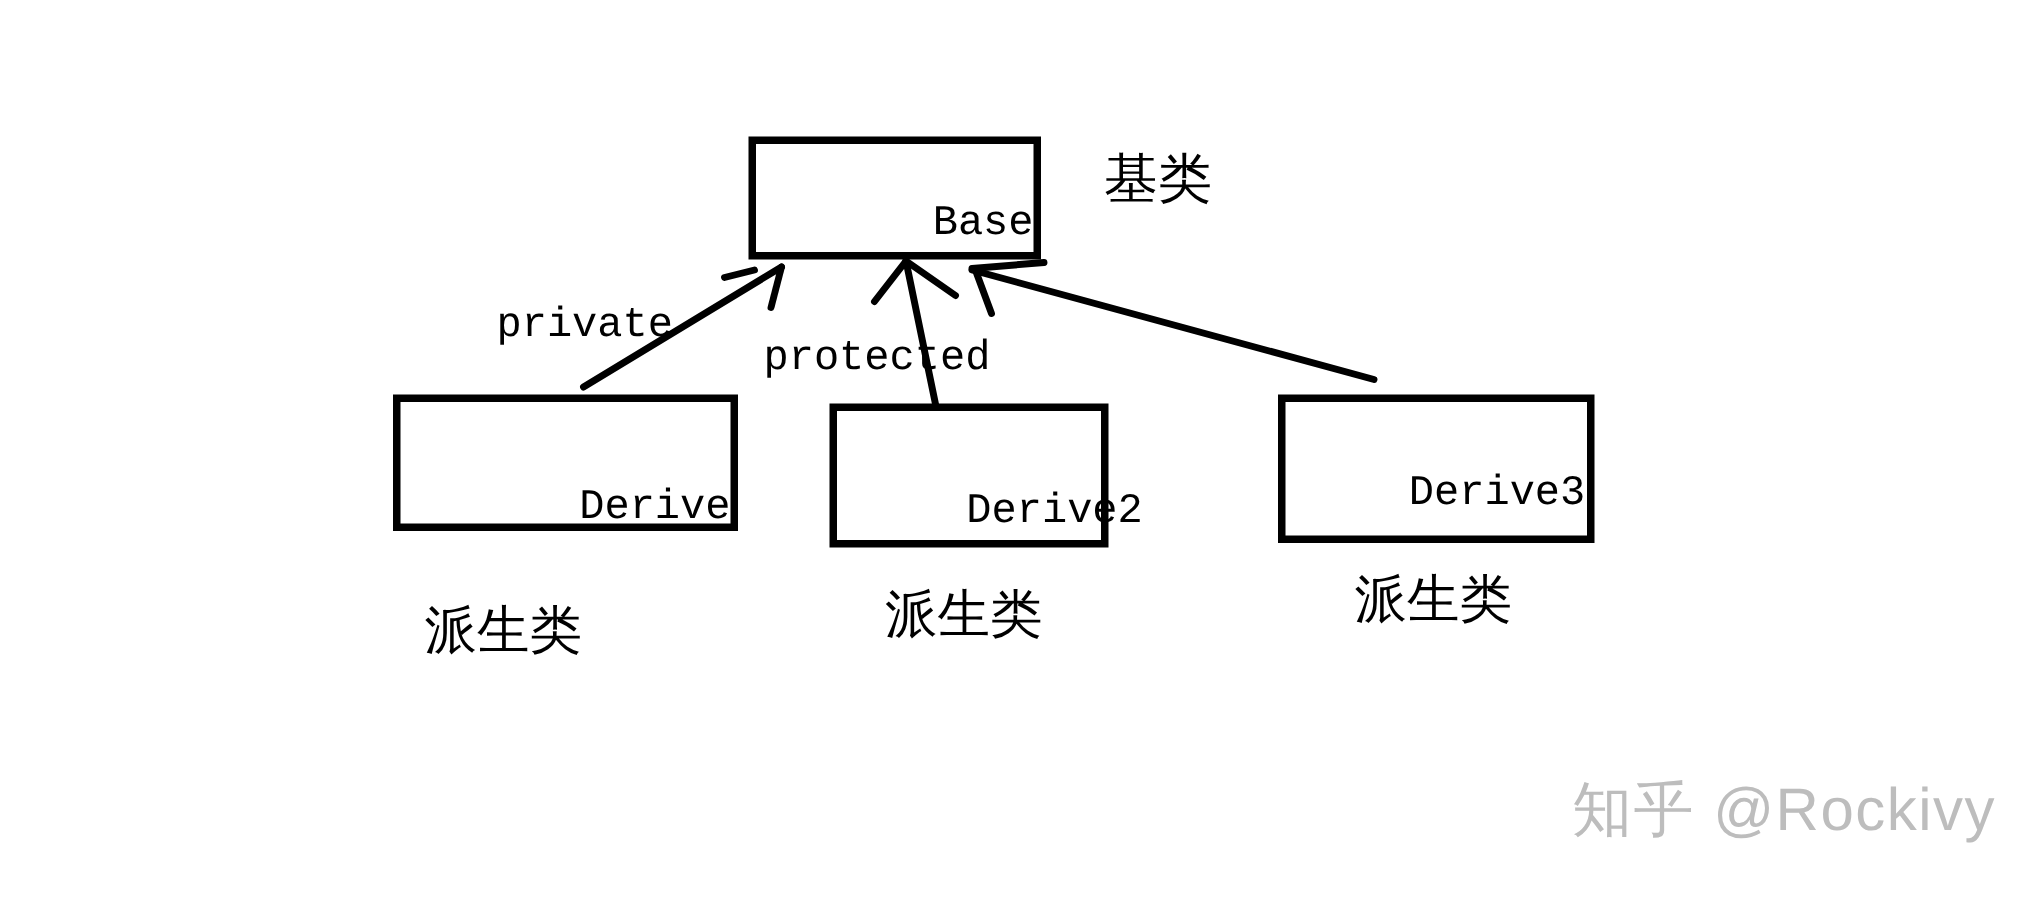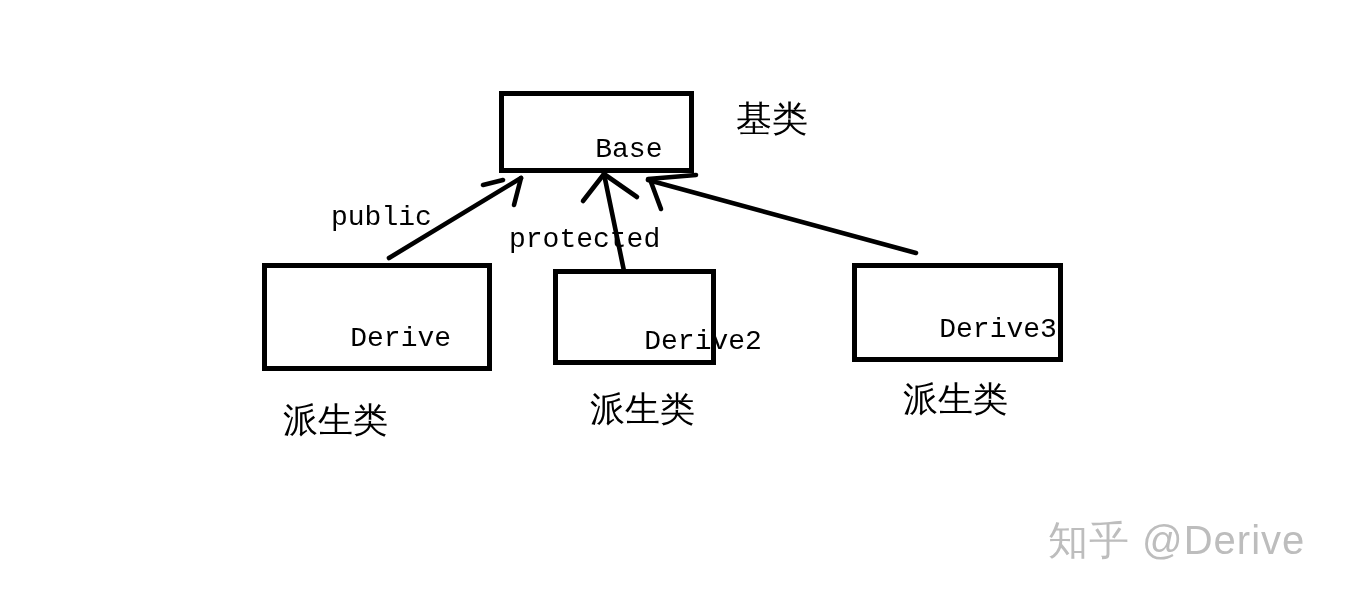--- a/index.html
+++ b/index.html
@@ -3,36 +3,37 @@
 <meta charset="utf-8">
 <style>
   html, body { margin: 0; padding: 0; background: #ffffff; }
   .canvas {
     position: relative;
     width: 1360px;
     height: 605px;
     background: #ffffff;
     overflow: hidden;
     font-family: "Liberation Sans", sans-serif;
+    text-align: right;
   }
   
   .node {
     position: absolute;
     box-sizing: border-box;
     border: 5px solid #000000;
     background: #ffffff;
     color: #000000;
     font-family: "Liberation Mono", monospace;
     font-size: 28px;
     line-height: 1;
     white-space: pre;
   }
   .node--base    { left: 499px; top:  91px; width: 195px; height: 82px; padding: 12px 0 0 24px; }
-  .node--derive  { left: 262px; top: 263px; width: 230px; height: 108px; padding: 29px 0 0 16px; }
-  .node--derive2 { left: 553px; top: 269px; width: 163px; height: 96px; padding: 26px 0 0 19px; }
+  .node--derive  { left: 262px; top: 263px; width: 230px; height: 91px; padding: 29px 0 0 16px; }
+  .node--derive2 { left: 553px; top: 269px; width: 186px; height: 96px; padding: 26px 0 0 19px; }
   .node--derive3 { left: 852px; top: 263px; width: 211px; height: 99px; padding: 20px 12px 0 15px; }
 
   
   .edge-label {
     position: absolute;
     color: #000000;
     font-family: "Liberation Mono", monospace;
     font-size: 28px;
     line-height: 1;
     white-space: pre;
@@ -97,36 +98,36 @@
   </div>
   <div class="node node--derive3">
     <span>Derive3</span>
   </div>
 
   <div class="annotation annotation--base">基类</div>
   <div class="annotation annotation--d1">派生类</div>
   <div class="annotation annotation--d2">派生类</div>
   <div class="annotation annotation--d3">派生类</div>
 
-  <div class="edge-label edge-label--public">public</div>
+  <div class="edge-label edge-label--public">private</div>
   <div class="edge-label edge-label--protected">protected</div>
 
   <svg class="arrows" viewBox="0 0 1360 605">
     <g>
       <line x1="389" y1="258" x2="521" y2="178"></line>
       <line x1="503" y1="180" x2="483" y2="185"></line>
       <line x1="521" y1="178" x2="514" y2="205"></line>
     </g>
     <g>
       <line x1="604" y1="174" x2="624" y2="271"></line>
       <line x1="604" y1="174" x2="583" y2="201"></line>
       <line x1="604" y1="174" x2="637" y2="197"></line>
     </g>
     <g>
       <line x1="648" y1="180" x2="916" y2="253"></line>
       <line x1="648" y1="179" x2="696" y2="175"></line>
       <line x1="651" y1="182" x2="661" y2="209"></line>
     </g>
   </svg>
 
-  <div class="watermark">知乎 @Derive</div>
+  <div class="watermark">知乎 @Rockivy</div>
 
 </div>
 
 </body></html>

